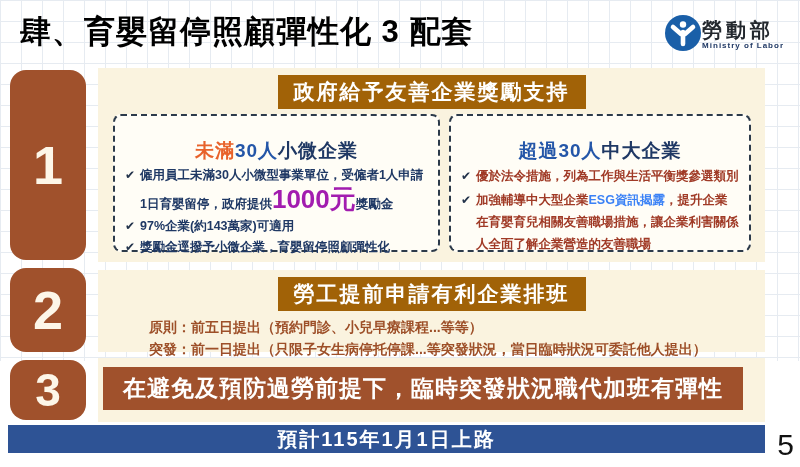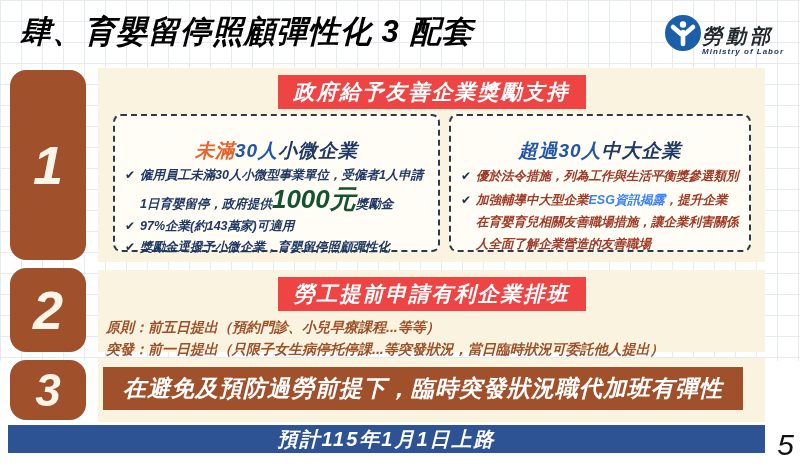--- a/index.html
+++ b/index.html
@@ -6,30 +6,29 @@
   html,body { width:800px; height:467px; }
   body { font-family:"Liberation Sans","DejaVu Sans",sans-serif; overflow:hidden; }
 
   .slide {
     position:relative; width:800px; height:361px;
     background-color:#ffffff;
     background-image:
       linear-gradient(#e6ebf1 1px, transparent 1px),
       linear-gradient(90deg, #e6ebf1 1px, transparent 1px);
     background-size:21px 21px;
-    font-style:italic;
   }
 
   
   .page-title {
     position:absolute; left:20px; top:11px;
     font-size:31px; font-weight:bold; color:#000;
     letter-spacing:1px; white-space:nowrap;
   }
-  .logo { position:absolute; right:16px; top:14px; display:flex; align-items:flex-end; }
+  .logo { position:absolute; right:16px; top:14px; display:flex; align-items:center; }
   .logo-text { display:flex; flex-direction:column; line-height:1; }
   .logo-org { font-size:20px; font-weight:bold; color:#23282e; letter-spacing:4px; }
   .logo-org-en { font-size:8px; color:#1f3864; font-weight:bold; margin-top:2px; letter-spacing:1px; }
 
   
   .num-box {
     position:absolute; left:10px; width:76px;
     background:#a0512c; border-radius:16px;
     display:flex; align-items:center; justify-content:center;
     color:#fdf6e8; font-weight:bold; font-size:54px;
@@ -39,21 +38,21 @@
   .num-3 { top:360px; height:60px; font-size:46px; }
 
   
   .panel { position:absolute; left:98px; width:667px; background:#faf3df; }
   .panel-1 { top:68px;  height:194px; }
   .panel-2 { top:270px; height:82px;  }
   .panel-3 { top:358px; height:64px;  }
 
   .panel-header {
     display:table; margin:7px auto 4px auto;
-    background:#ef4444; color:#ffffff;
+    background:#a16207; color:#ffffff;
     font-size:21px; font-weight:bold;
     padding:3px 16px; letter-spacing:2px; white-space:nowrap;
   }
 
   
   .boxes-row { display:flex; gap:9px; padding:1px 14px 0 15px; }
   .dash-box {
     border:2.5px dashed #2c3a4a; border-radius:8px;
     background:#fffdf6; padding:20px 10px 6px 10px; height:138px;
   }
@@ -63,25 +62,25 @@
   .t-orange { color:#e8622b; }
   .t-blue   { color:#2456a8; }
   .t-navy   { color:#1f3864; }
 
   .bullet { position:relative; padding-left:15px; font-weight:bold; margin-top:2px; }
   .bullet .check-icon {
     position:absolute; left:0; top:0; font-weight:bold; color:#22324a; font-size:12px;
   }
   .left-bullet  { color:#1f3864; font-size:12.5px; line-height:1.55; }
   .right-bullet { color:#a03a26; font-size:12.5px; line-height:1.75; }
-  .big-blue { font-size:26px; color:#14532d; line-height:1.1; }
+  .big-blue { font-size:26px; color:#a21caf; line-height:1.1; }
   .esg-blue { color:#3b82f6; }
 
   
-  .s2-lines { padding:2px 10px 0 8px; }
+  .s2-lines { padding:2px 10px 0 8px;margin-left:43px; }
   .s2-line { font-size:14px; font-weight:bold; color:#9d4f28; line-height:1.55; white-space:nowrap; }
 
   
   .s3-banner {
     margin:9px 22px 0 5px; background:#a0512c; color:#ffffff;
     font-size:23px; font-weight:bold; text-align:center;
     padding:6px 0; letter-spacing:1px; white-space:nowrap;
   }
 
   

